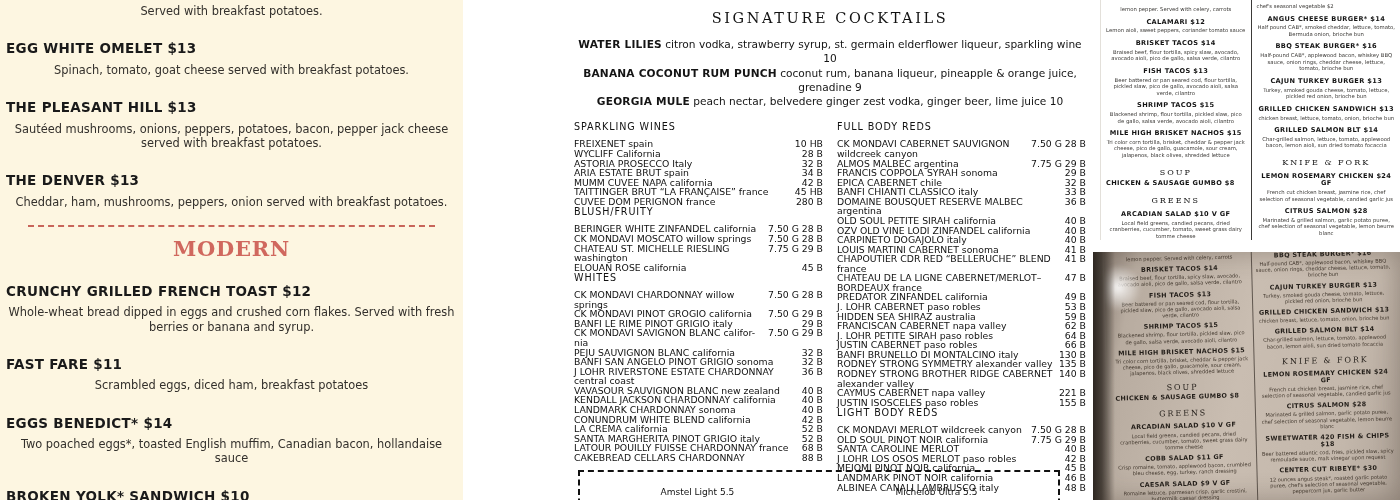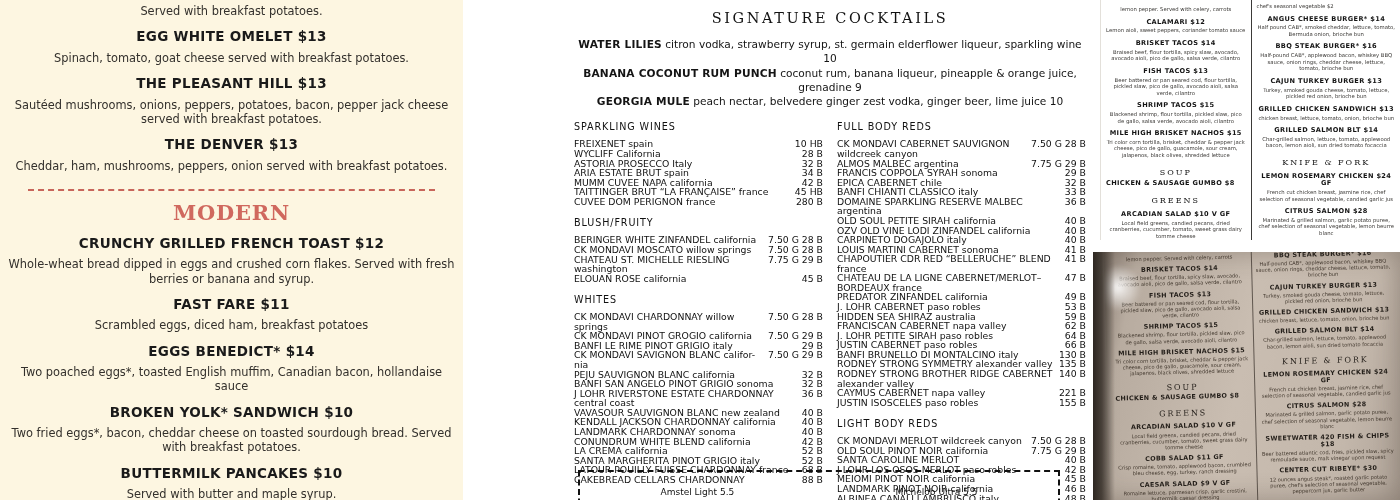--- a/index.html
+++ b/index.html
@@ -12,22 +12,22 @@
   }
   .canvas{position:relative;width:1400px;height:500px;overflow:hidden;background:#fff;}
 
   
   .panel-a{
     position:absolute;left:0;top:0;width:463px;height:500px;
     background:#fdf6e1;overflow:hidden;
   }
   .pa-inner{padding:0 6px;}
   .dish{
-    text-align:center;font-weight:700;color:#1a1a1a;
-    font-size:13.5px;letter-spacing:.3px;margin:11px 0 0;line-height:1.15;
+    text-align:left;font-weight:700;color:#1a1a1a;
+    font-size:13.5px;letter-spacing:.3px;margin:23px 0 0;line-height:1.15;
   }
   .desc{
     text-align:center;color:#33302c;font-size:11.4px;
     margin:6px 0 0;line-height:1.25;font-weight:400;
   }
   .dash-rule{
     border:0;border-top:2.5px dashed #c8655a;margin:16px 22px 0;height:0;
   }
   .sect-title{
     text-align:center;color:#d0685e;font-family:"DejaVu Serif","Liberation Serif",serif;
@@ -44,21 +44,21 @@
     font-size:14.5px;letter-spacing:2.6px;color:#111;margin:10px 0 0;font-weight:400;
   }
   .cocktails{margin:11px 10px 0;text-align:center;}
   .cocktails div{font-size:10.6px;color:#141414;line-height:1.35;}
   .cocktails b{font-weight:700;letter-spacing:.2px;}
   .wine-cols{display:flex;margin:13px 14px 0;gap:14px;}
   .wcol{flex:1;min-width:0;}
   .w-head{
     font-size:9.6px;letter-spacing:.9px;color:#111;margin:0 0 7px;font-weight:400;
   }
-  .w-head.spaced{margin-top:11px;}
+  .w-head.spaced{}
   .wrow{display:flex;align-items:flex-start;font-size:9.3px;color:#111;line-height:1.03;}
   .wname{flex:1;padding-right:5px;}
   .wprice{white-space:nowrap;text-align:center;font-variant-numeric:tabular-nums;}
   .pb-footbox{
     position:absolute;left:18px;right:40px;bottom:-14px;height:40px;
     border:2.5px dashed #111;
   }
   .pb-footbox .fb-row{
     display:flex;justify-content:space-around;font-size:9px;padding-top:15px;color:#111;
   }
@@ -297,21 +297,21 @@
           </div>
         <div class="wrow">
             <span class="wname">EPICA CABERNET chile</span>
             <span class="wprice">32 B</span>
           </div>
         <div class="wrow">
             <span class="wname">BANFI CHIANTI CLASSICO italy</span>
             <span class="wprice">33 B</span>
           </div>
         <div class="wrow">
-            <span class="wname">DOMAINE SPARKLING RESERVE MALBEC argentina</span>
+            <span class="wname">DOMAINE BOUSQUET RESERVE MALBEC argentina</span>
             <span class="wprice">36 B</span>
           </div>
         <div class="wrow">
             <span class="wname">OLD SOUL PETITE SIRAH california</span>
             <span class="wprice">40 B</span>
           </div>
         <div class="wrow">
             <span class="wname">OZV OLD VINE LODI ZINFANDEL california</span>
             <span class="wprice">40 B</span>
           </div>

